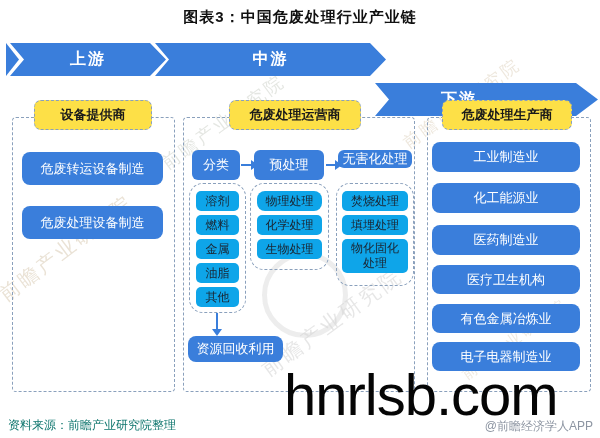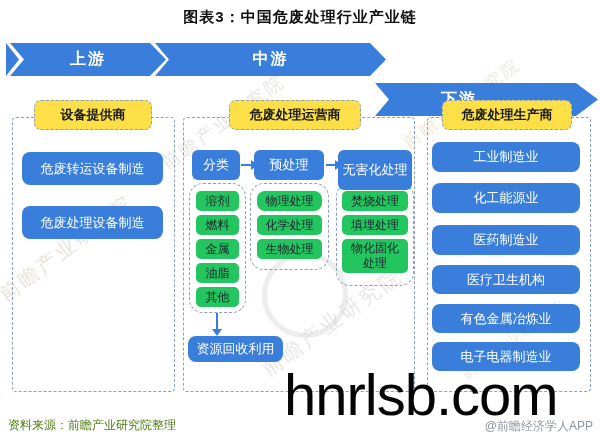--- a/index.html
+++ b/index.html
@@ -32,37 +32,37 @@
           display:flex; align-items:center; justify-content:center;
           font-size:13px; font-weight:bold; z-index:3; }
 
   
   .btn { background:#3a7edb; color:#fff; border-radius:8px;
          display:flex; align-items:center; justify-content:center;
          font-size:13px; z-index:2; }
   .btn-sm { border-radius:6px; }
 
   
-  .lite { background:#22c55e; color:#1b2430; border-radius:5px;
+  .lite { background:#0ea5e9; color:#1b2430; border-radius:5px;
           display:flex; align-items:center; justify-content:center;
           font-size:12px; text-align:center; line-height:15px; z-index:2; }
 
   
   .sub { border:1px dashed #8aa0bc; border-radius:14px; z-index:1; }
 
   
   .harrow { height:2px; background:#3a7edb; z-index:2; }
   .harrow::after { content:""; position:absolute; right:-6px; top:-4px;
     border-left:7px solid #3a7edb; border-top:5px solid transparent; border-bottom:5px solid transparent; }
   .varrow { width:2px; background:#3a7edb; z-index:2; }
   .varrow::after { content:""; position:absolute; bottom:-6px; left:-4px;
     border-top:7px solid #3a7edb; border-left:5px solid transparent; border-right:5px solid transparent; }
 
   
-  .source { left:8px; top:417px; font-size:12px; color:#4d7c0f; }
+  .source { left:8px; top:417px; font-size:12px; color:#0f766e; }
   .credit { right:7px; top:418px; font-size:12px; color:#8d95a2; }
 
   
   .wm { color:#d9cbb4; opacity:.55; font-size:20px; letter-spacing:3px;
         white-space:nowrap; z-index:0; pointer-events:none; }
   .wm-gray  { color:#cfd3cb; }
   .wm-light { color:#d3d3d3; }
   .wm-circle { width:86px; height:86px; border:5px solid #d7d7d7; border-radius:50%;
                opacity:.45; z-index:0; pointer-events:none; }
   .big-wm { left:284px; top:361px; font-size:58px; color:#050505;
@@ -97,21 +97,21 @@
 <div class="abs btn" style="left:22px; top:152px; width:141px; height:33px;">危废转运设备制造</div>
 <div class="abs btn" style="left:22px; top:206px; width:141px; height:33px;">危废处理设备制造</div>
 
 <div class="abs dashed-box" style="left:183px; top:117px; width:232px; height:275px;"></div>
 <div class="abs chip" style="left:229px; top:100px; width:132px; height:30px;">危废处理运营商</div>
 
 <div class="abs btn btn-sm" style="left:192px; top:150px; width:48px; height:30px;">分类</div>
 <div class="abs harrow" style="left:241px; top:164px; width:11px;"></div>
 <div class="abs btn btn-sm" style="left:254px; top:150px; width:70px; height:30px;">预处理</div>
 <div class="abs harrow" style="left:326px; top:164px; width:10px;"></div>
-<div class="abs btn btn-sm" style="left:338px; top:150px; width:74px; height:40px;">无害化处理</div>
+<div class="abs btn btn-sm" style="left:338px; top:150px; width:74px; height:18px;">无害化处理</div>
 
 <div class="abs sub" style="left:189px; top:183px; width:57px; height:130px;"></div>
 <div class="abs lite" style="left:196px; top:191px; width:43px; height:20px;">溶剂</div>
 <div class="abs lite" style="left:196px; top:215px; width:43px; height:20px;">燃料</div>
 <div class="abs lite" style="left:196px; top:239px; width:43px; height:20px;">金属</div>
 <div class="abs lite" style="left:196px; top:263px; width:43px; height:20px;">油脂</div>
 <div class="abs lite" style="left:196px; top:287px; width:43px; height:20px;">其他</div>
 
 <div class="abs sub" style="left:250px; top:183px; width:79px; height:87px;"></div>
 <div class="abs lite" style="left:257px; top:191px; width:65px; height:20px;border-radius:8px;">物理处理</div>

